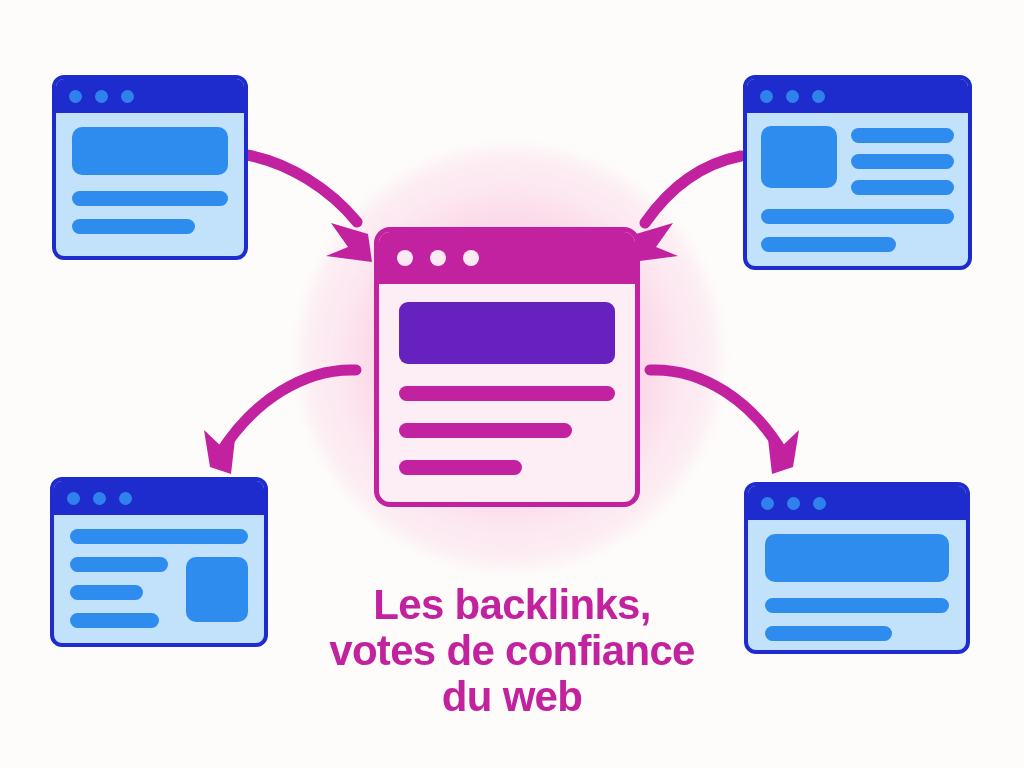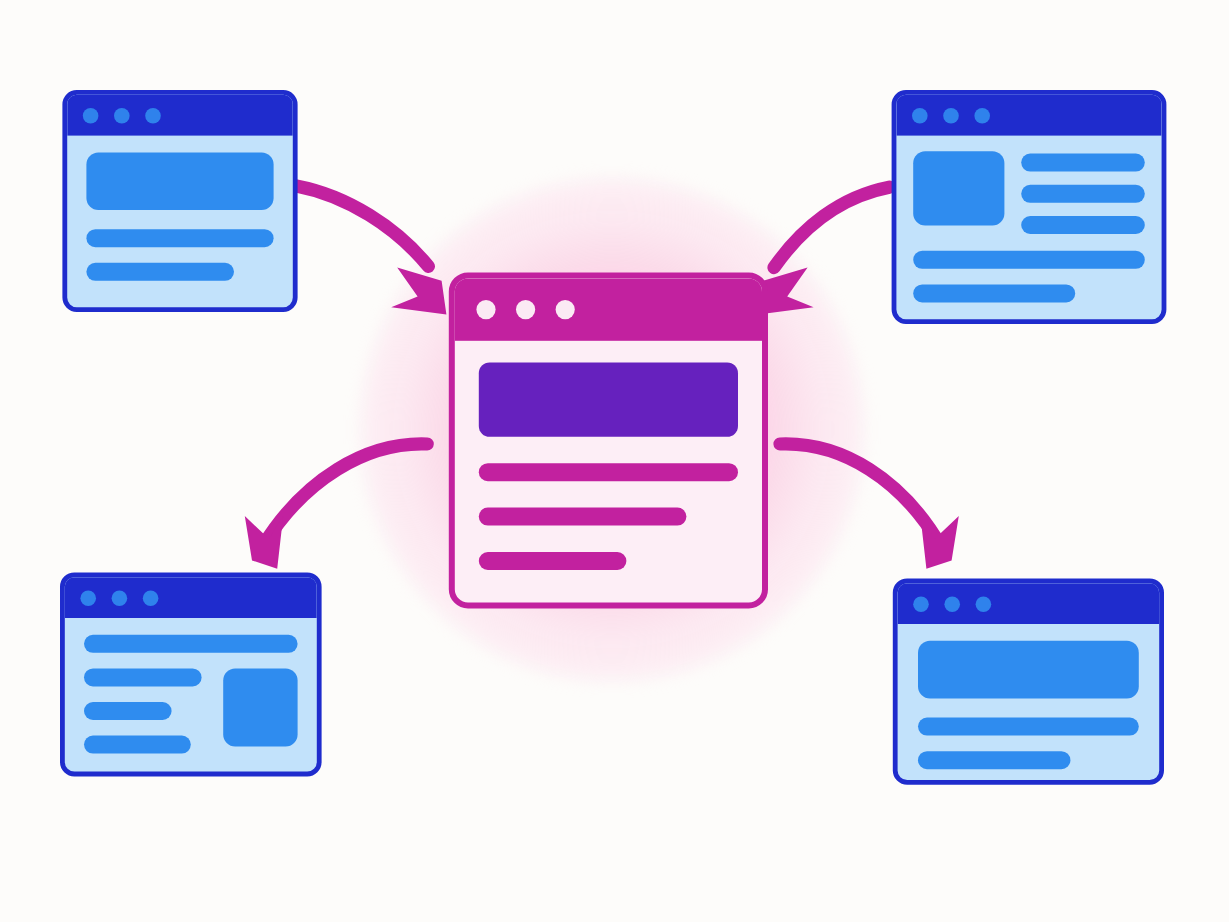--- a/index.html
+++ b/index.html
@@ -237,14 +237,19 @@
       <span class="dot"></span>
     </div>
     <div class="body">
       <div class="blk"></div>
       <div class="ln" style="width:100%;"></div>
       <div class="ln" style="width:80%;"></div>
       <div class="ln" style="width:57%;"></div>
     </div>
   </div>
 
+  <div id="title">
+    <span class="tl">Les backlinks,</span>
+    <span class="tl">votes de confiance</span>
+    <span class="tl">du web</span>
+  </div>
 
 </div>
 
 </body></html>

